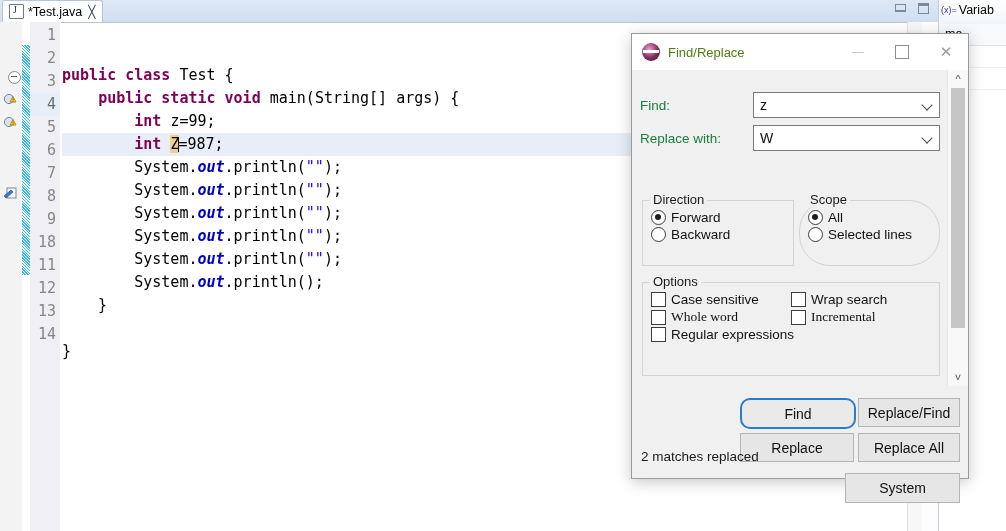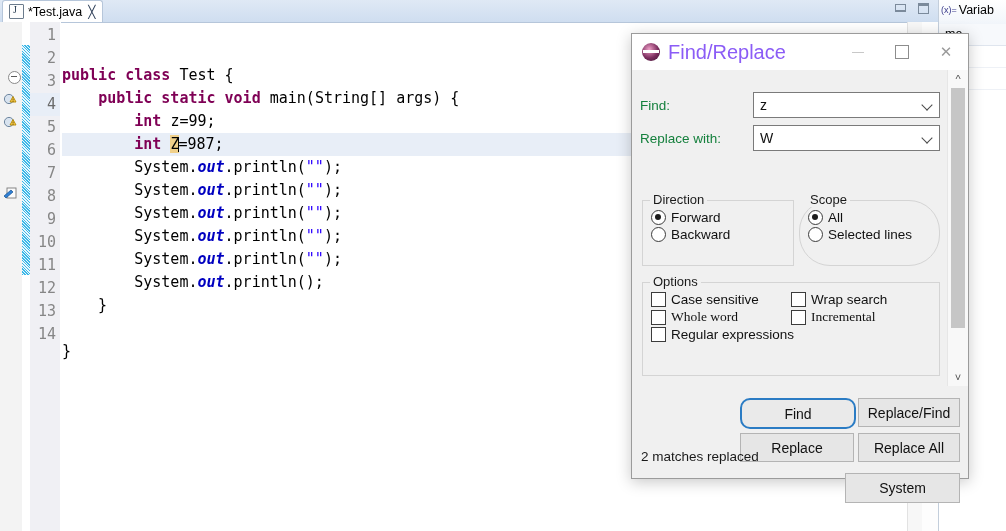--- a/index.html
+++ b/index.html
@@ -98,21 +98,21 @@
   #find-dialog{position:absolute;left:631px;top:33px;width:336px;height:444px;
      background:#f0f0f0;border:1px solid #9b9b9b;
      box-shadow:0 3px 14px rgba(0,0,0,0.22);}
   #fd-titlebar{position:absolute;left:0;top:0;right:0;height:36px;background:#ffffff;
      border-bottom:1px solid #ececec;display:flex;align-items:center;}
   #fd-logo{width:18px;height:18px;border-radius:50%;margin:0 8px 0 10px;
      background:radial-gradient(circle at 40% 35%,#f0a0c8 0%,#7b2d5e 55%,#3a1230 100%);
      position:relative;flex:none;}
   #fd-logo:before{content:"";position:absolute;left:1px;right:1px;top:7px;height:3px;
      background:#ffffff;}
-  #fd-title{font-size:20px;color:#8b5cf6;flex:1;}
+  #fd-title{font-size:13px;color:#4d7c0f;flex:1;}
   .fd-wbtn{width:44px;height:34px;display:flex;align-items:center;justify-content:center;
      color:#9a9a9a;font-size:15px;}
   .fd-wbtn .minus{display:block;width:12px;height:1px;background:#c8c8c8;}
   .fd-wbtn .sq{display:block;width:12px;height:12px;border:1px solid #8d8d8d;}
 
   #fd-body{position:absolute;left:0;top:36px;right:20px;bottom:0;background:#f0f0f0;}
   #fd-scroll{position:absolute;right:0;top:36px;width:20px;bottom:92px;background:#f8f8f8;
      border-left:1px solid #e6e6e6;}
   #fd-scroll .arrow{height:18px;display:flex;align-items:center;justify-content:center;
      color:#505050;font-size:11px;}
@@ -195,21 +195,21 @@
     <div id="line-numbers">
         <div class="ln">1</div>
         <div class="ln">2</div>
         <div class="ln">3</div>
         <div class="ln hl">4</div>
         <div class="ln">5</div>
         <div class="ln">6</div>
         <div class="ln">7</div>
         <div class="ln">8</div>
         <div class="ln">9</div>
-        <div class="ln">10</div>
+        <div class="ln">18</div>
         <div class="ln">11</div>
         <div class="ln">12</div>
         <div class="ln">13</div>
         <div class="ln">14</div>
       </div>
     <div id="gutter-sep"></div>
 
     <div id="code-area"><div class="code-line"><span class="kw">public </span><span class="kw">class </span><span class="plain">Test {</span></div><div class="code-line"><span class="plain">    </span><span class="kw">public static void </span><span class="plain">main(</span><span class="plain">String</span><span class="plain">[] </span><span class="plain">args</span><span class="plain">) {</span></div><div class="code-line"><span class="plain">        </span><span class="kw">int </span><span class="plain">z=99;</span></div><div class="code-line current"><span class="plain">        </span><span class="kw">int </span><span class="occ">Z</span><span class="caret"></span><span class="plain">=987;</span></div><div class="code-line"><span class="plain">        System.</span><span class="fieldv">out</span><span class="plain">.println(</span><span class="str">""</span><span class="plain">);</span></div><div class="code-line"><span class="plain">        System.</span><span class="fieldv">out</span><span class="plain">.println(</span><span class="str">""</span><span class="plain">);</span></div><div class="code-line"><span class="plain">        System.</span><span class="fieldv">out</span><span class="plain">.println(</span><span class="str">""</span><span class="plain">);</span></div><div class="code-line"><span class="plain">        System.</span><span class="fieldv">out</span><span class="plain">.println(</span><span class="str">""</span><span class="plain">);</span></div><div class="code-line"><span class="plain">        System.</span><span class="fieldv">out</span><span class="plain">.println(</span><span class="str">""</span><span class="plain">);</span></div><div class="code-line"><span class="plain">        System.</span><span class="fieldv">out</span><span class="plain">.println();</span></div><div class="code-line"><span class="plain">    }</span></div><div class="code-line"><span class="plain"></span></div><div class="code-line"><span class="plain">}</span></div><div class="code-line"><span class="plain"></span></div></div>
 
     <div id="overview-ruler"></div>

